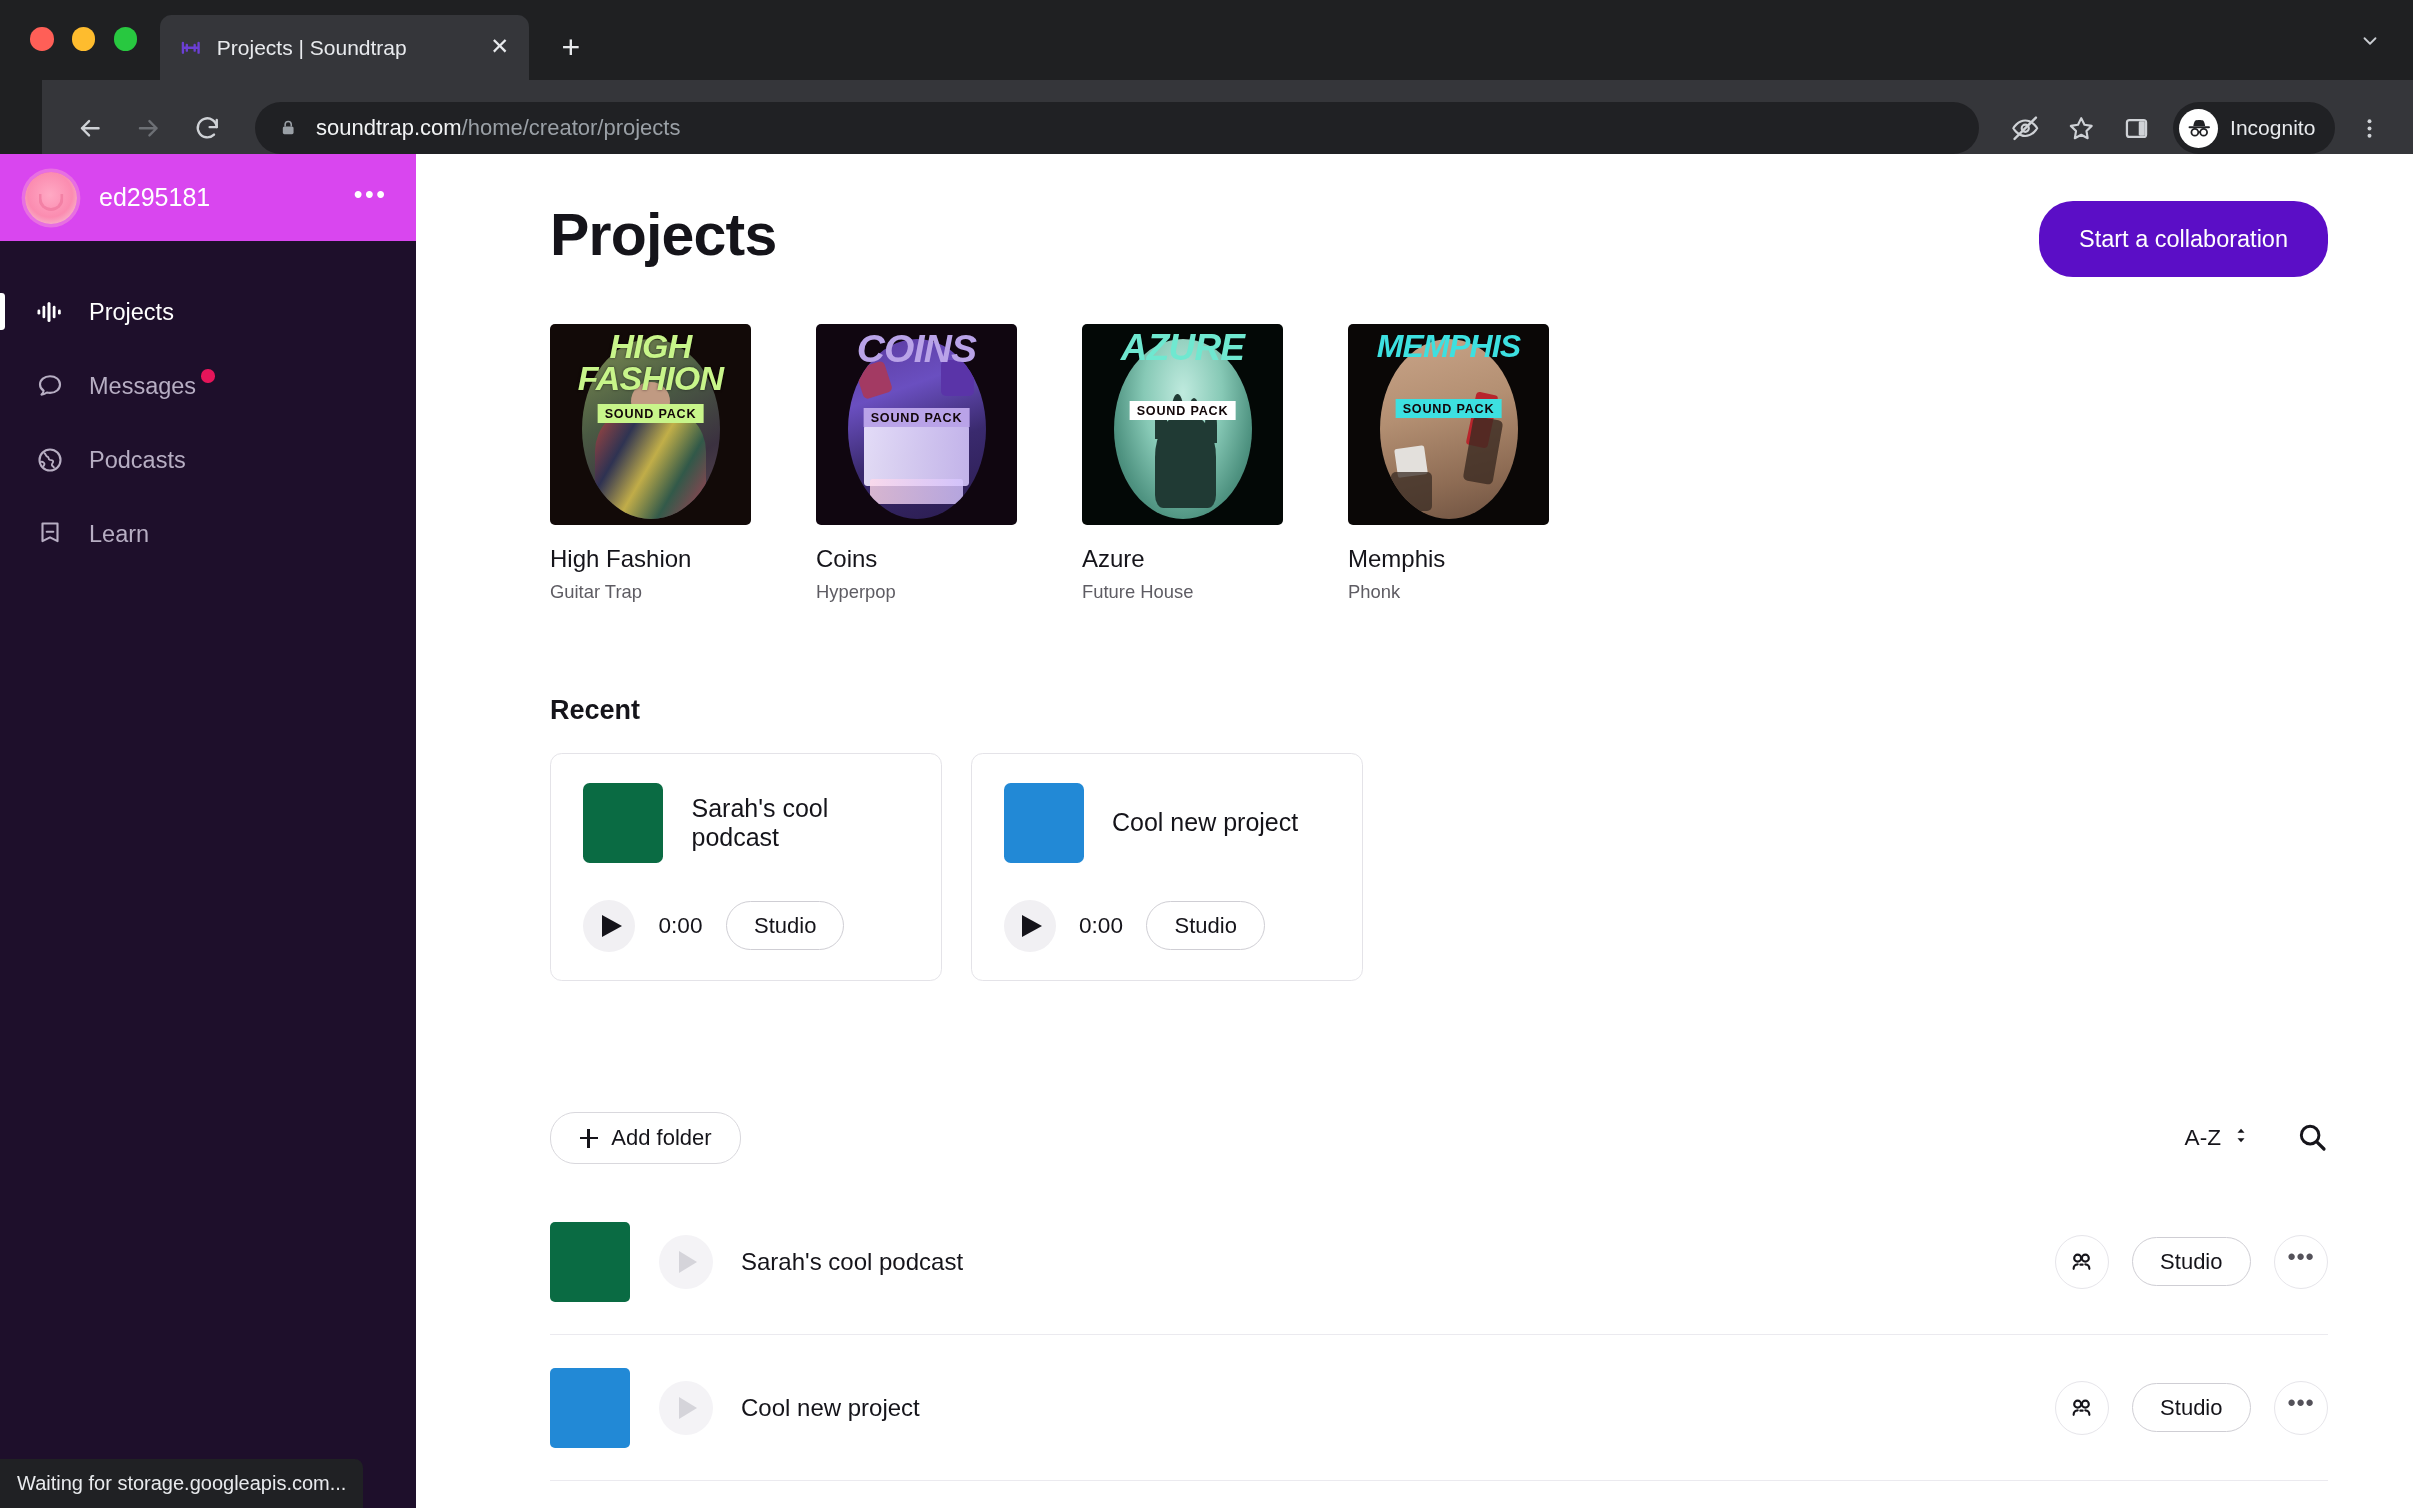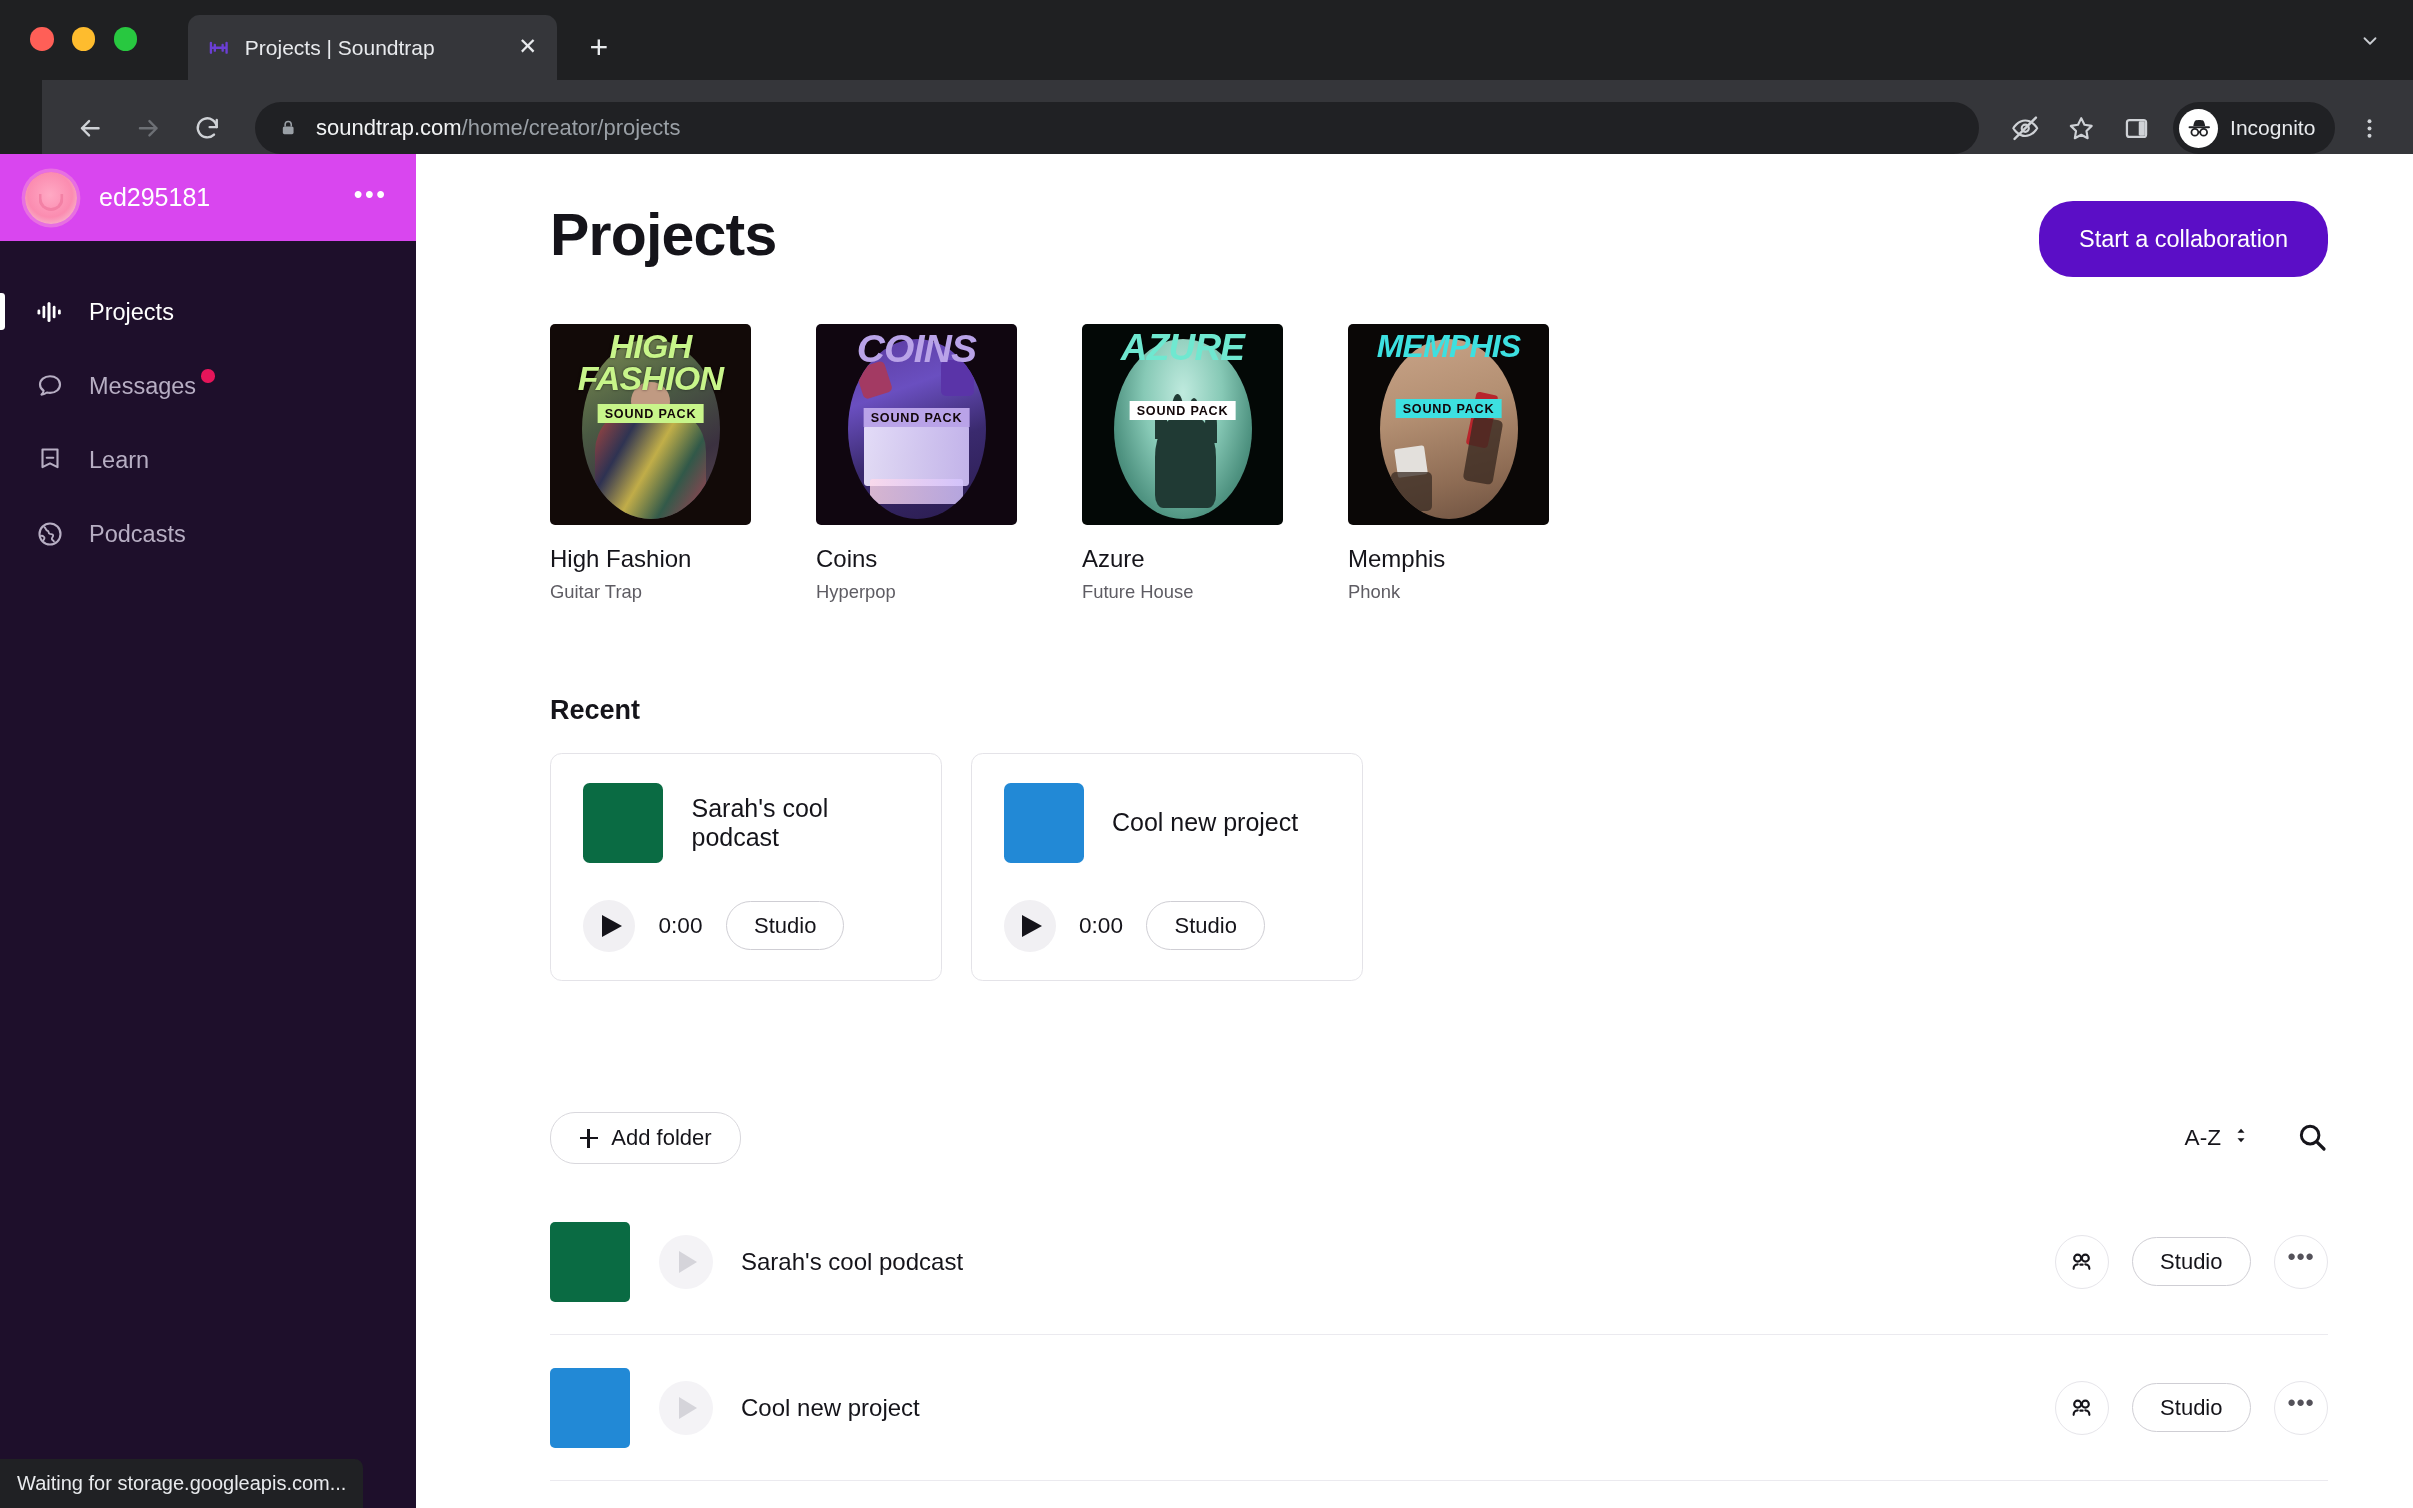--- a/index.html
+++ b/index.html
@@ -8,21 +8,21 @@
     overflow: hidden;
     font-family: "Liberation Sans", sans-serif;
     background: #1f2022;
   }
 
   
   #browser { width: 2413px; height: 1508px; position: relative; background: #1f2022; }
 
   .tabstrip {
     height: 80px; background: #1f2022; position: relative;
-    display: flex; align-items: flex-end; padding-left: 39px;
+    display: flex; align-items: flex-end; padding-left: 11px;
   }
   .traffic { position: absolute; left: 30px; top: 27px; display: flex; gap: 18.4px; align-items: center; }
   .dot { width: 23.5px; height: 23.5px; border-radius: 50%; }
   .dot.red { background: #ff5f57; }
   .dot.yellow { background: #febc2e; }
   .dot.green { background: #28c840; }
 
   .tab {
     margin-left: 149px; width: 369px; height: 65px;
     background: #35363a; border-radius: 11.7px 11.7px 0 0;
@@ -388,36 +388,36 @@
           </span>
           <span class="nav-label">
             <span>Messages</span>
             <span class="nav-badge"></span>
           </span>
         </div>
 
         <div class="nav-item">
           <span class="nav-icon">
             <svg width="30" height="30" viewBox="0 0 24 24" fill="none">
-              <path d="M6 3.6h12v14.1l-6-3-6 3V3.6z" stroke="currentColor" stroke-width="1.7" stroke-linejoin="round"></path>
-              <path d="M9.4 10.2h5.2" stroke="currentColor" stroke-width="1.7" stroke-linecap="round"></path>
-            </svg>
-          </span>
-          <span class="nav-label">Learn</span>
-        </div>
-
-        <div class="nav-item">
-          <span class="nav-icon">
-            <svg width="30" height="30" viewBox="0 0 24 24" fill="none">
               <circle cx="12" cy="12" r="8.4" stroke="currentColor" stroke-width="1.7"></circle>
               <path d="M7.5 6.5c1.5 1 1 2.6 2.5 2.9 1.4.3.4 1.8 1.6 2.4 1.2.6 2.6-.2 2.9 1.2.3 1.3-1.3 1.8-1 3 .2.9 1.3 1 1.6 2" stroke="currentColor" stroke-width="1.5" stroke-linecap="round" stroke-linejoin="round"></path>
               <path d="M5 13.5c1-.5 1.6.4 2.3 1 .6.5.1 1.8-.5 2.4" stroke="currentColor" stroke-width="1.5" stroke-linecap="round"></path>
             </svg>
           </span>
           <span class="nav-label">Podcasts</span>
+        </div>
+
+        <div class="nav-item">
+          <span class="nav-icon">
+            <svg width="30" height="30" viewBox="0 0 24 24" fill="none">
+              <path d="M6 3.6h12v14.1l-6-3-6 3V3.6z" stroke="currentColor" stroke-width="1.7" stroke-linejoin="round"></path>
+              <path d="M9.4 10.2h5.2" stroke="currentColor" stroke-width="1.7" stroke-linecap="round"></path>
+            </svg>
+          </span>
+          <span class="nav-label">Learn</span>
         </div>
       </nav>
     </aside>
 
     <main class="main">
       <div class="main-inner">
 
         <div class="page-head">
           <h1 class="page-title">Projects</h1>
           <button class="collab-btn">Start a collaboration</button>

